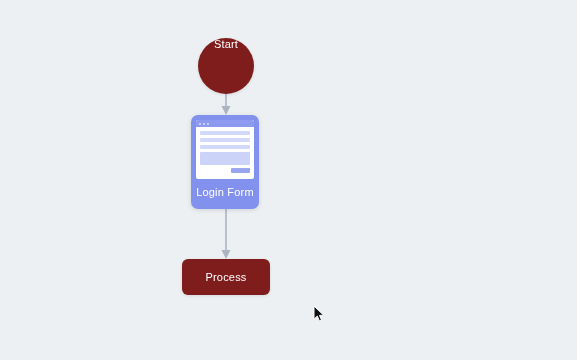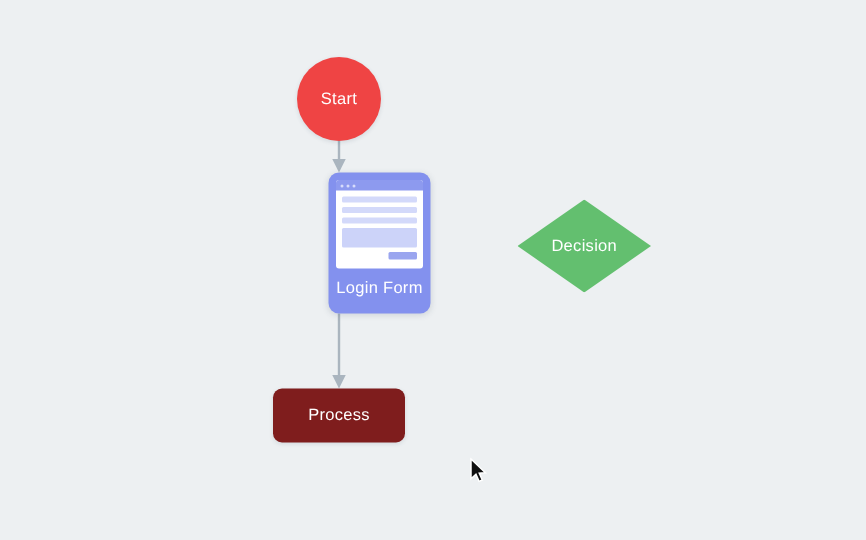--- a/index.html
+++ b/index.html
@@ -34,23 +34,23 @@
     user-select: none;
   }
 
   
   #start-node {
     left: 198px;
     top: 38px;
     width: 56px;
     height: 56px;
     border-radius: 50%;
-    background: #ef4444;
-    display: flex;
-    align-items: center;
+    background: #7f1d1d;
+    display: flex;
+    align-items: flex-start;
     justify-content: center;
     box-shadow: 0 1px 3px rgba(60,80,100,.14);
   }
 
   
   #decision-node {
     left: 345px;
     top: 133px;
     width: 89px;
     height: 62px;
@@ -86,21 +86,20 @@
   
   #loginform-node {
     left: 191px;
     top: 115px;
     width: 68px;
     height: 94px;
     border-radius: 7px;
     background: #8391ee;
     box-shadow: 0 1px 4px rgba(60,80,100,.18);
     padding: 5px 5px 0 5px;
-    margin-left: 28px;
   }
   #loginform-node .browser-window {
     width: 58px;
     height: 59px;
     background: #ffffff;
     border-radius: 2px;
     overflow: hidden;
     position: relative;
   }
   #loginform-node .titlebar {
@@ -201,24 +200,20 @@
         <div class="field-bar"></div>
         <div class="field-block"></div>
         <div class="submit-chip"></div>
       </div>
     </div>
     <div class="card-caption">
       <span class="node-label">Login Form</span>
     </div>
   </div>
 
-  <div class="node" id="decision-node">
-    <div class="diamond-shape"></div>
-    <span class="node-label">Decision</span>
-  </div>
 
   <div class="node" id="process-node">
     <span class="node-label">Process</span>
   </div>
 
   <svg id="mouse-cursor" viewBox="0 0 12 18" xmlns="http://www.w3.org/2000/svg">
     <path d="M1 1 L1 14.2 L4.3 11.1 L6.4 15.9 L8.5 15.0 L6.5 10.4 L10.6 10.2 Z" fill="#111111" stroke="#ffffff" stroke-width="1"></path>
   </svg>
 
 </div>

